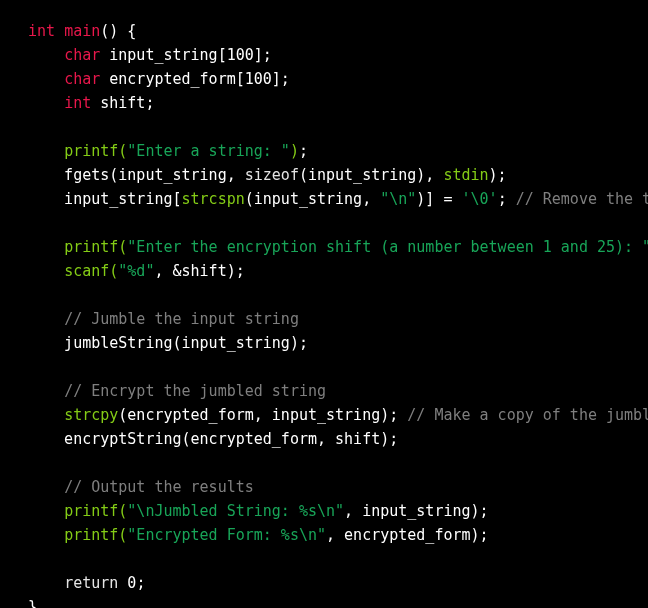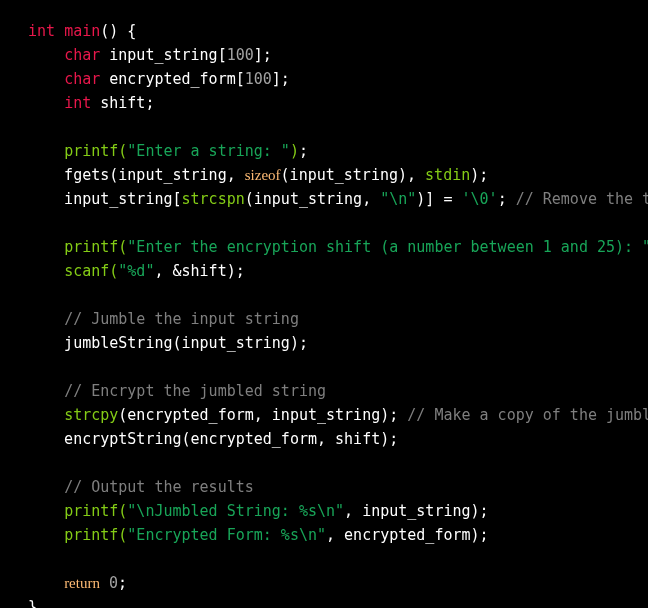--- a/index.html
+++ b/index.html
@@ -37,24 +37,24 @@
   .ln {
     display: block;
     height: 24px;
     white-space: pre;
   }
   .ln.blank { }
 
   
   .kw   { color: #e8174b; }   
   .fnred{ color: #e8174b; }   
-  .num  { color: #a3a3a3; }   
+  .num  { color: #ffffff; }   
   .fn   { color: #84cc16; }   
   .str  { color: #18a558; }   
-  .bi   { color: #fdba74; font-family: Liberation Serif, serif; }   
+  .bi   { color: #e5e5e5; }   
   .cmt  { color: #7f7f7f; }   
   .pl   { color: #ffffff; }   
 </style>
 </head>
 <body>
 
 <div id="code-viewport">
   <pre id="code-block"><span class="ln"><span class="kw">int</span><span class="pl"> </span><span class="fnred">main</span><span class="pl">() {</span></span><span class="ln"><span class="pl">    </span><span class="kw">char</span><span class="pl"> input_string[</span><span class="num">100</span><span class="pl">];</span></span><span class="ln"><span class="pl">    </span><span class="kw">char</span><span class="pl"> encrypted_form[</span><span class="num">100</span><span class="pl">];</span></span><span class="ln"><span class="pl">    </span><span class="kw">int</span><span class="pl"> shift;</span></span><span class="ln blank">​</span><span class="ln"><span class="pl">    </span><span class="fn">printf(</span><span class="str">"Enter a string: "</span><span class="fn">)</span><span class="pl">;</span></span><span class="ln"><span class="pl">    fgets(input_string, </span><span class="bi">sizeof</span><span class="pl">(input_string), </span><span class="fn">stdin</span><span class="pl">);</span></span><span class="ln"><span class="pl">    input_string[</span><span class="fn">strcspn</span><span class="pl">(input_string, </span><span class="str">"\n"</span><span class="pl">)] = </span><span class="str">'\0'</span><span class="pl">; </span><span class="cmt">// Remove the trailing</span></span><span class="ln blank">​</span><span class="ln"><span class="pl">    </span><span class="fn">printf(</span><span class="str">"Enter the encryption shift (a number between 1 and 25): "</span><span class="fn">)</span><span class="pl">;</span></span><span class="ln"><span class="pl">    </span><span class="fn">scanf(</span><span class="str">"%d"</span><span class="pl">, &amp;shift);</span></span><span class="ln blank">​</span><span class="ln"><span class="pl">    </span><span class="cmt">// Jumble the input string</span></span><span class="ln"><span class="pl">    jumbleString(input_string);</span></span><span class="ln blank">​</span><span class="ln"><span class="pl">    </span><span class="cmt">// Encrypt the jumbled string</span></span><span class="ln"><span class="pl">    </span><span class="fn">strcpy</span><span class="pl">(encrypted_form, input_string); </span><span class="cmt">// Make a copy of the jumbled stri</span></span><span class="ln"><span class="pl">    encryptString(encrypted_form, shift);</span></span><span class="ln blank">​</span><span class="ln"><span class="pl">    </span><span class="cmt">// Output the results</span></span><span class="ln"><span class="pl">    </span><span class="fn">printf(</span><span class="str">"\nJumbled String: %s\n"</span><span class="pl">, input_string);</span></span><span class="ln"><span class="pl">    </span><span class="fn">printf(</span><span class="str">"Encrypted Form: %s\n"</span><span class="pl">, encrypted_form);</span></span><span class="ln blank">​</span><span class="ln"><span class="pl">    </span><span class="bi">return</span><span class="pl"> </span><span class="num">0</span><span class="pl">;</span></span><span class="ln"><span class="pl">}</span></span></pre>
 </div>
 

